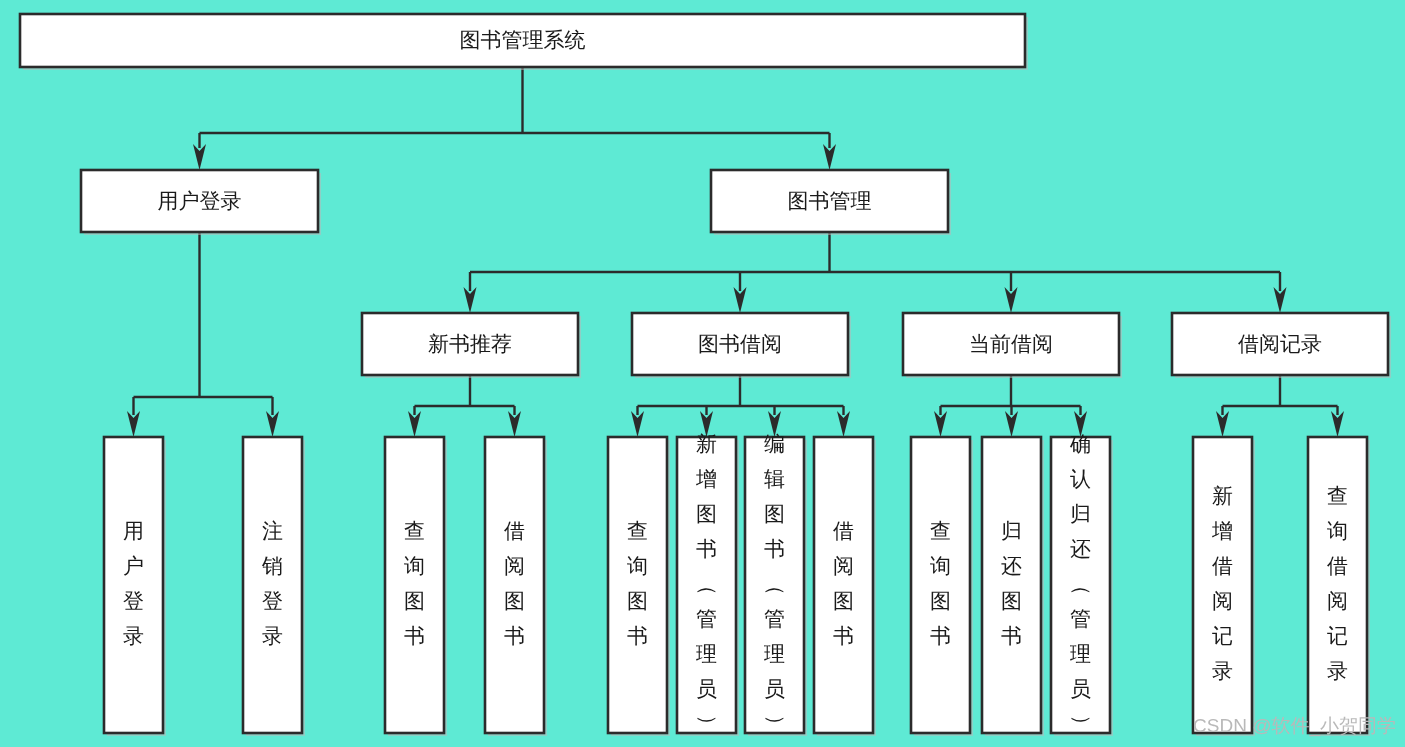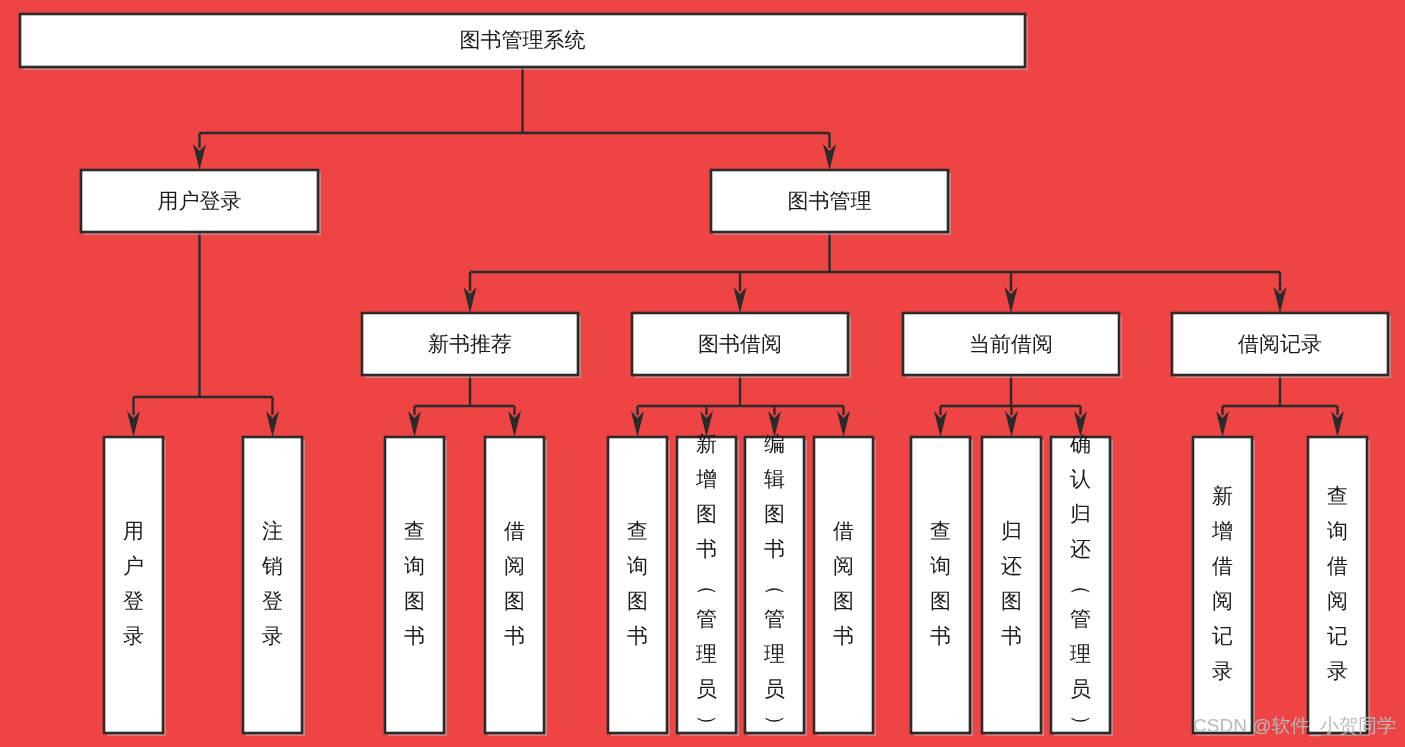--- a/index.html
+++ b/index.html
@@ -10,21 +10,21 @@
   body {
     width: 1405px;
     height: 747px;
     font-family: "Liberation Sans", "DejaVu Sans", sans-serif;
     overflow: hidden;
   }
   #diagram-root {
     position: relative;
     width: 1405px;
     height: 747px;
-    background: #ef4444;
+    background: #5eead4;
   }
   svg.diagram-canvas {
     position: absolute;
     top: 0;
     left: 0;
     width: 1405px;
     height: 747px;
   }
   .node-rect {
     fill: #ffffff;

